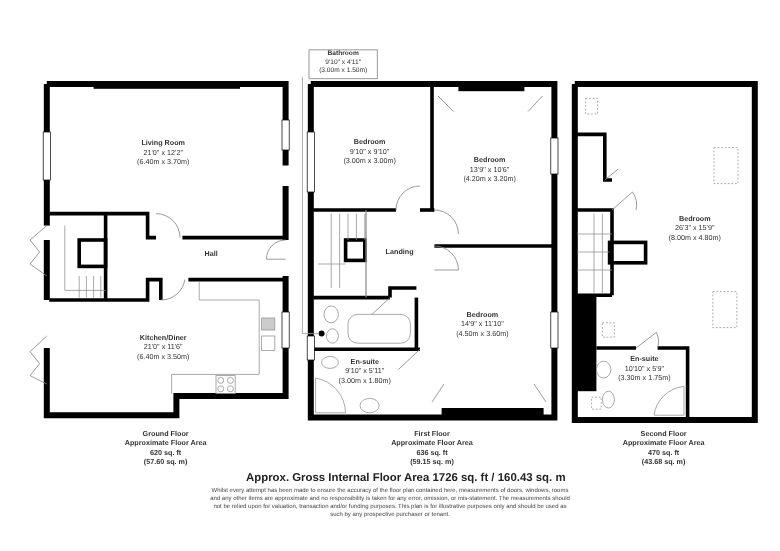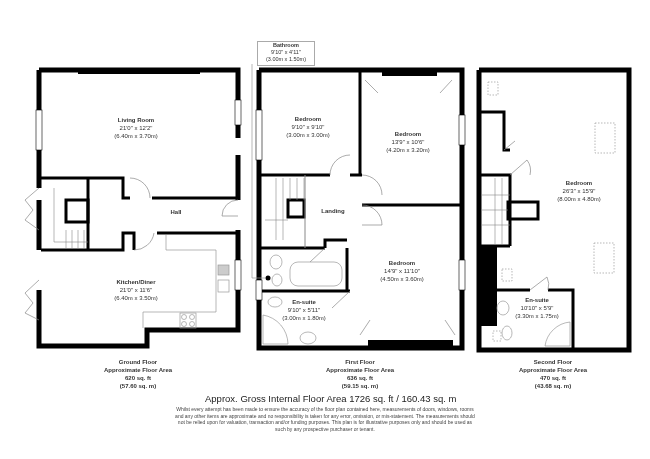--- a/index.html
+++ b/index.html
@@ -3,21 +3,21 @@
 <meta charset="utf-8">
 <style>
   html, body { margin: 0; padding: 0; background: #ffffff; }
   body { width: 650px; height: 459px; position: relative; overflow: hidden; font-family: "Liberation Sans", sans-serif; color: #222; }
   .plan { position: absolute; left: 0; top: 0; width: 650px; height: 459px; }
   .lbl { position: absolute; text-align: center; font-size: 6px; line-height: 8px; color: #333; white-space: nowrap; transform: translateX(-50%); }
   .lbl .n { font-weight: bold; display: block; }
   .lbl span { display: block; }
   .floor-cap { position: absolute; text-align: center; font-size: 6px; line-height: 8px; font-weight: bold; color: #333; transform: translateX(-50%); white-space: nowrap; }
   .floor-cap span { display: block; }
-  .total { position: absolute; left: 205px; top: 393px; font-size: 9.5px; font-weight: normal; color: #222; white-space: nowrap; }
+  .total { position: absolute; left: 205px; top: 393px; font-size: 9.5px; font-weight: bold; color: #222; white-space: nowrap; }
   .disc { position: absolute; left: 172px; top: 406px; width: 306px; font-size: 5px; line-height: 6.5px; color: #444; text-align: center; }
   .bath-box { position: absolute; left: 257px; top: 41px; width: 56px; height: 23px; border: 1px solid #aaa; background: #fff; text-align: center; font-size: 5.5px; line-height: 7px; color: #333; }
   .bath-box .n { font-weight: bold; display: block; }
   .bath-box span { display: block; }
 </style>
 </head>
 <body>
 
 <svg class="plan" viewBox="0 0 650 459" width="650" height="459" xmlns="http://www.w3.org/2000/svg">
 

